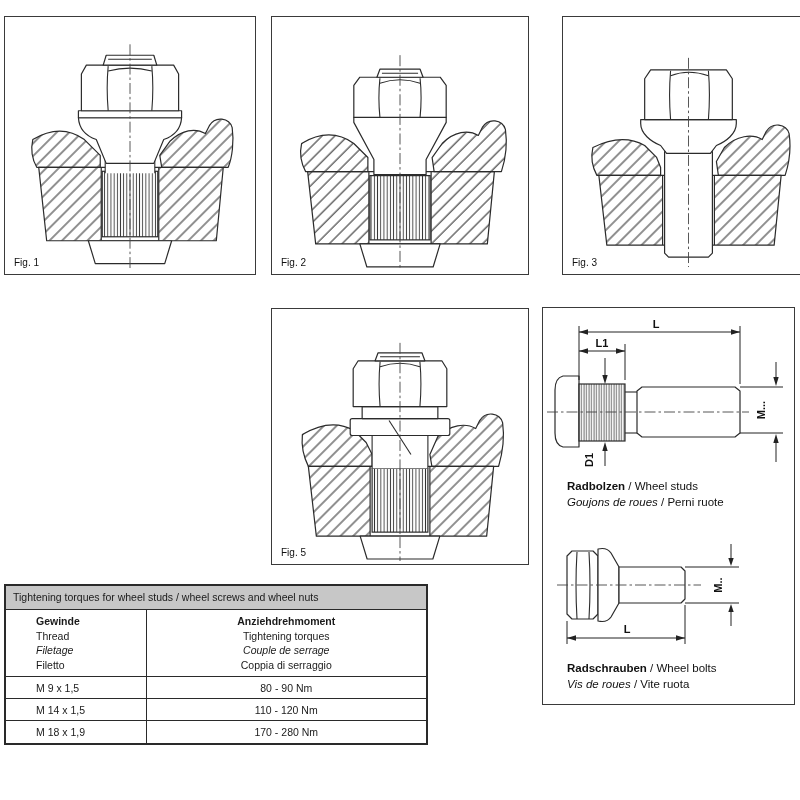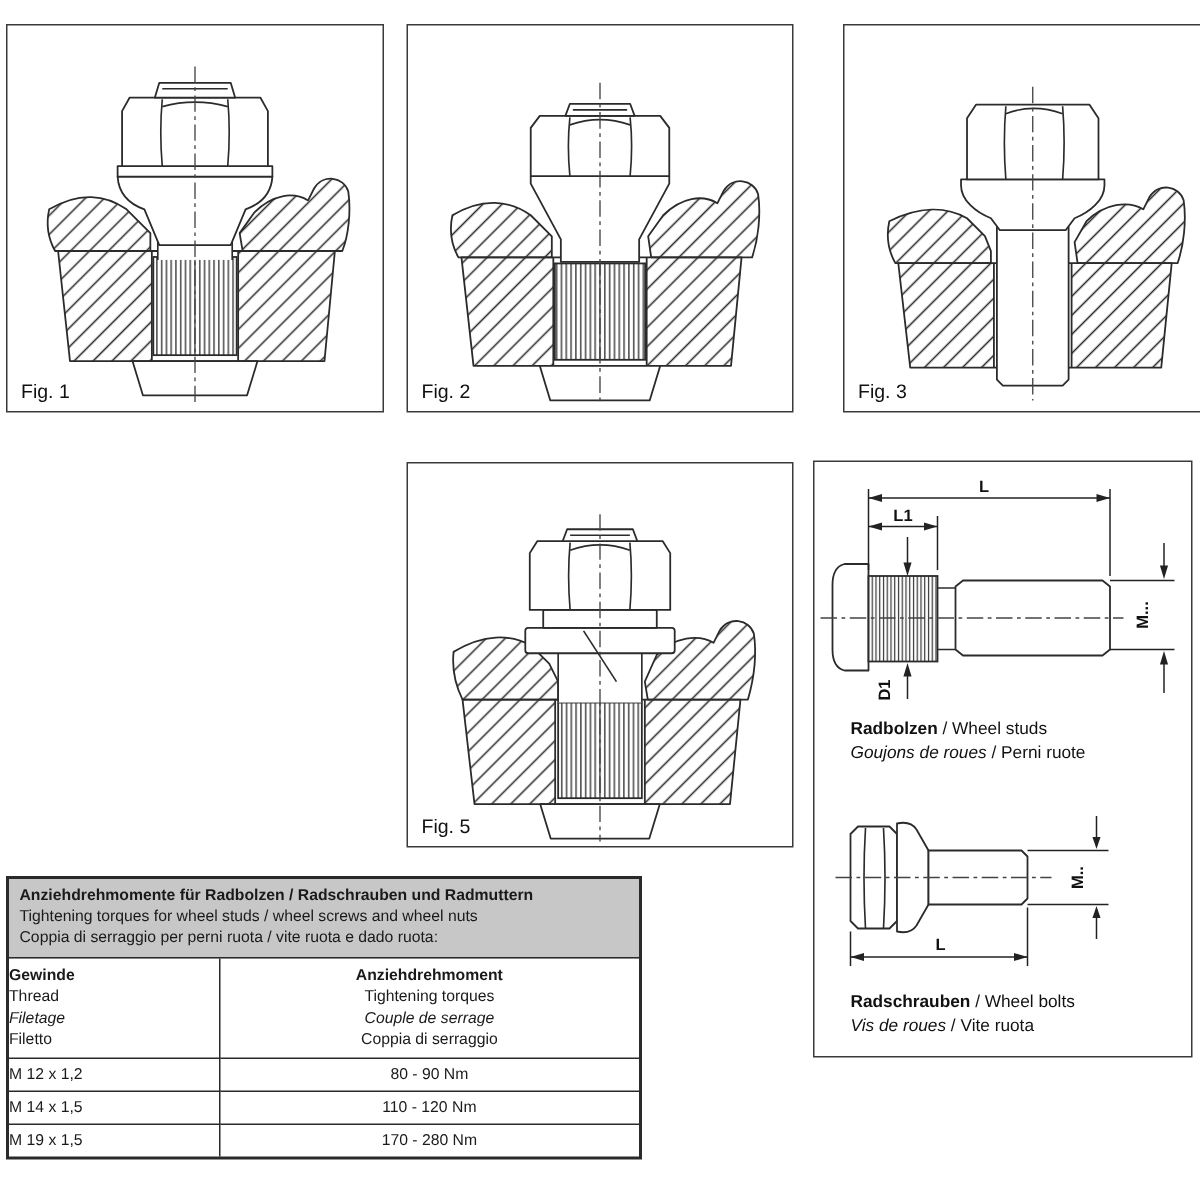--- a/index.html
+++ b/index.html
@@ -2,21 +2,21 @@
 <html><head>
 <meta charset="utf-8">
 <style>
   * { margin:0; padding:0; box-sizing:border-box; }
   html,body { background:#fff; }
   body { font-family:"Liberation Sans", sans-serif; color:#1a1a1a; }
   #page { position:relative; width:800px; height:800px; background:#fff; overflow:hidden; }
 
   .fig-box { position:absolute; border:1.5px solid #3a3a3a; background:#fff; }
   .fig-box svg { position:absolute; left:0; top:0; width:100%; height:100%; }
-  .fig-label { position:absolute; left:9px; bottom:6px; font-size:13px; color:#111; }
+  .fig-label { position:absolute; left:9px; bottom:6px; font-size:10px; color:#111; }
 
   
   .ln { fill:#ffffff; stroke:#2b2b2b; stroke-width:1.2; stroke-linejoin:round; }
   .s  { fill:none;    stroke:#2b2b2b; stroke-width:1.1; stroke-linejoin:round; }
   .hatch { fill:url(#hatch); stroke:#2b2b2b; stroke-width:1.2; stroke-linejoin:round; }
   .knurl { fill:url(#knurl); stroke:#2b2b2b; stroke-width:1.2; }
   .knurlf { fill:url(#knurlfine); stroke:#2b2b2b; stroke-width:1.2; }
   .cl { fill:none; stroke:#444; stroke-width:0.9; stroke-dasharray:11 3 2.5 3; }
   .dim { fill:none; stroke:#222; stroke-width:1; }
   .ah { fill:#222; stroke:none; }
@@ -27,21 +27,21 @@
   .part-caption i { font-style:italic; }
   .part-caption b { font-weight:bold; }
 
   
   #torque-panel { position:absolute; left:4px; top:584px; width:424px; border:2px solid #2a2a2a; background:#fff; }
   #torque-header { background:#c7c7c7; border-bottom:1.5px solid #2a2a2a; padding:4px 7px 5px 7px; font-size:10.5px; line-height:14.2px; }
   #torque-header .b { font-weight:bold; }
   #torque-header .i { font-style:italic; }
   table.torque { width:100%; border-collapse:collapse; }
   table.torque td { border:1.5px solid #2a2a2a; font-size:10.5px; vertical-align:middle; }
-  table.torque tr td:first-child { border-left:none; width:140px; }
+  table.torque tr td:first-child { border-left:none; width:140px; padding-left:30px; }
   table.torque tr td:last-child { border-right:none; text-align:center; }
   table.torque tr:first-child td { border-top:none; padding-top:4px; padding-bottom:4px; line-height:14.5px; }
   table.torque tr:last-child td { border-bottom:none; }
   table.torque tr.data td { height:22px; }
   .hb { font-weight:bold; } .hi { font-style:italic; }
 </style>
 </head>
 <body>
 
 <svg width="0" height="0" style="position:absolute">
@@ -211,49 +211,47 @@
       <text class="dimtxt" x="84" y="93" text-anchor="middle">L</text>
     </svg>
     <div class="part-caption" style="top:352px;">
       <div><b>Radschrauben</b><span> / Wheel bolts</span></div>
       <div><i>Vis de roues</i><span> / Vite ruota</span></div>
     </div>
   </div>
 
   <div id="torque-panel">
     <div id="torque-header">
-      <div class="b">Anziehdrehmomente für Radbolzen / Radschrauben und Radmuttern</div>
       <div>Tightening torques for wheel studs / wheel screws and wheel nuts</div>
-      <div>Coppia di serraggio per perni ruota / vite ruota e dado ruota:</div>
     </div>
     <table class="torque">
       <tbody>
           <tr>
         <td>
           <div class="hb">Gewinde</div>
           <div>Thread</div>
           <div class="hi">Filetage</div>
           <div>Filetto</div>
         </td>
         <td style="text-align:center;">
           <div class="hb">Anziehdrehmoment</div>
           <div>Tightening torques</div>
           <div class="hi">Couple de serrage</div>
           <div>Coppia di serraggio</div>
         </td>
       </tr>
       <tr class="data">
-        <td>M 12 x 1,2</td>
+        <td>M 9 x 1,5</td>
         <td>80 - 90 Nm</td>
       </tr>
       <tr class="data">
         <td>M 14 x 1,5</td>
         <td>110 - 120 Nm</td>
       </tr>
       <tr class="data">
-        <td>M 19 x 1,5</td>
+        <td>M 18 x 1,9</td>
         <td>170 - 280 Nm</td>
       </tr>
     </tbody>
       </table>
   </div>
 
 </div>
 
 </body></html>

